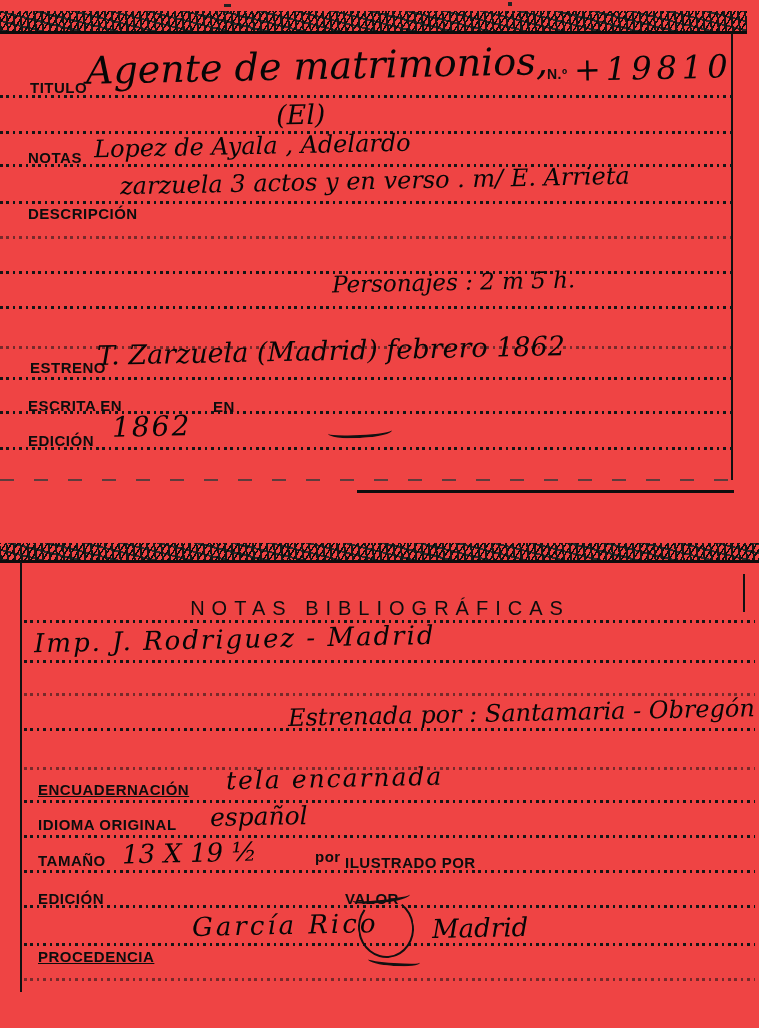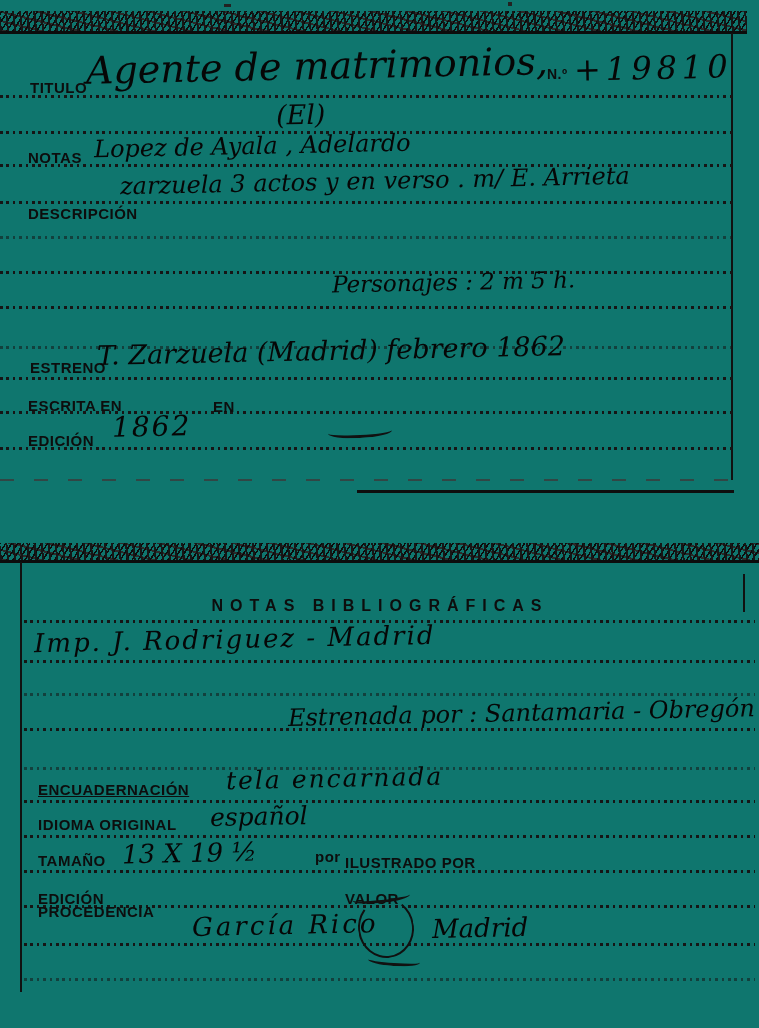--- a/index.html
+++ b/index.html
@@ -1,17 +1,17 @@
 <!DOCTYPE html>
 <html><head>
 <meta charset="utf-8">
 <style>
   html,body{margin:0;padding:0;background:#ffffff;}
   #page{
-    position:relative;width:759px;height:1028px;background:#0f766e;overflow:hidden;
+    position:relative;width:759px;height:1028px;background:#ef4444;overflow:hidden;
     font-family:"Liberation Sans",sans-serif;color:#101010;
   }
   .torn{
     position:absolute;border-bottom:3px solid #0c0c0c;
     background-image:
       repeating-linear-gradient(84deg,#161616 0 2px,transparent 2px 7px),
       repeating-linear-gradient(-57deg,#0c0c0c 0 1.5px,transparent 1.5px 5px),
       repeating-linear-gradient(14deg,#2a2a2a 0 2px,transparent 2px 9px);
   }
   .dot{
@@ -24,21 +24,21 @@
     background-image:repeating-linear-gradient(90deg,#3a3a3a 0 14px,transparent 14px 34px);
   }
   .vline{position:absolute;width:2px;background:#111;}
   .solidline{position:absolute;height:3px;background:#0e0e0e;}
   .lbl{
     position:absolute;font-weight:700;font-size:15px;letter-spacing:.5px;
     white-space:nowrap;color:#0d0d0d;
   }
   .lbl.small{font-size:14px;}
   .heading{
-    position:absolute;font-weight:700;font-size:16px;letter-spacing:7px;
+    position:absolute;font-weight:400;font-size:20px;letter-spacing:7px;
     text-align:center;white-space:nowrap;color:#0d0d0d;
   }
   .hand{
     position:absolute;font-family:"DejaVu Serif",serif;font-style:italic;
     color:#060606;white-space:nowrap;transform:rotate(-1.2deg);
   }
   .swash{position:absolute;border-bottom:3px solid #111;border-radius:50%;}
   .circ{position:absolute;border:2.5px solid #101010;border-radius:50%;transform:rotate(-8deg);border-top-color:transparent;}
   .speck{position:absolute;background:#222;}
 </style>
@@ -110,21 +110,21 @@
     <div class="hand" style="left:34px;top:624px;font-size:26px;letter-spacing:2px;">Imp. J. Rodriguez - Madrid</div>
     <div class="hand" style="left:288px;top:699px;font-size:24px;">Estrenada por : Santamaria - Obregón</div>
 
     <div class="lbl" style="left:38px;top:781px;text-decoration:underline;">ENCUADERNACIÓN</div>
     <div class="lbl" style="left:38px;top:816px;">IDIOMA ORIGINAL</div>
     <div class="lbl" style="left:315px;top:818px;text-transform:lowercase;margin-top:30px;">por</div>
     <div class="lbl" style="left:38px;top:852px;">TAMAÑO</div>
     <div class="lbl" style="left:345px;top:854px;">ILUSTRADO POR</div>
     <div class="lbl" style="left:38px;top:890px;">EDICIÓN</div>
     <div class="lbl" style="left:345px;top:890px;">VALOR</div>
-    <div class="lbl" style="left:38px;top:903px;">PROCEDENCIA</div>
+    <div class="lbl" style="left:38px;top:948px;text-decoration:underline;">PROCEDENCIA</div>
 
     <div class="hand" style="left:226px;top:764px;font-size:25px;letter-spacing:2px;">tela encarnada</div>
     <div class="hand" style="left:210px;top:802px;font-size:25px;">español</div>
     <div class="hand" style="left:122px;top:838px;font-size:26px;">13 X 19 ½</div>
     <div class="hand" style="left:192px;top:910px;font-size:26px;letter-spacing:3px;">García Rico</div>
     <div class="circ" style="left:358px;top:898px;width:52px;height:56px;"></div>
     <div class="swash" style="left:352px;top:892px;width:58px;height:8px;transform:rotate(-6deg);"></div>
     <div class="swash" style="left:368px;top:956px;width:52px;height:7px;transform:rotate(4deg);"></div>
     <div class="hand" style="left:432px;top:913px;font-size:26px;">Madrid</div>
   </section>

